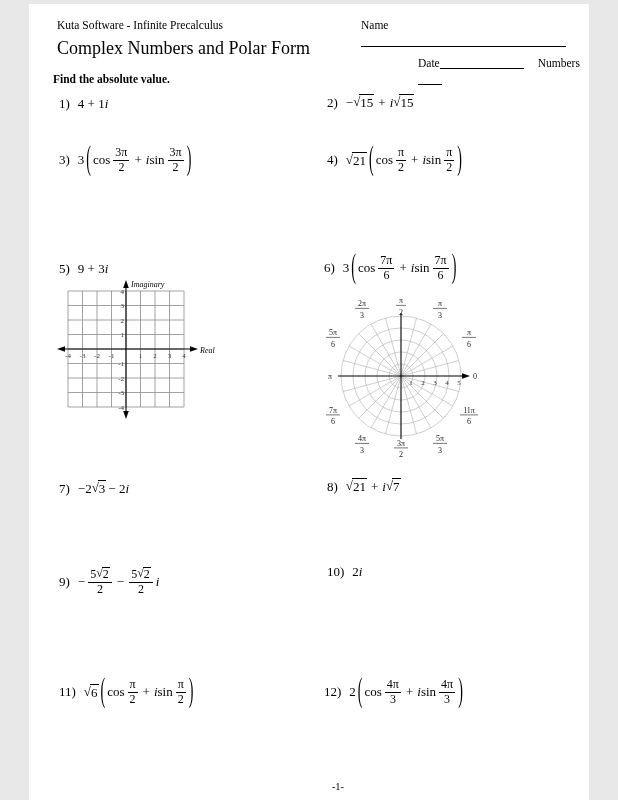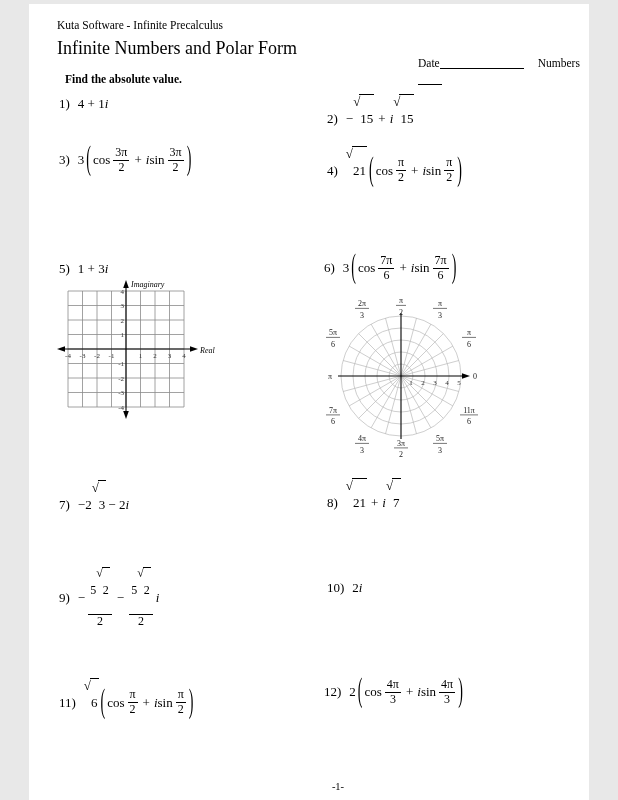--- a/index.html
+++ b/index.html
@@ -19,39 +19,42 @@
   .it    { font-style:italic; }
   .grp   { display:inline-flex; align-items:center; }
   .blank { display:inline-block; border-bottom:1px solid #000; height:13px;
            position:relative; top:2px; }
   .frac  { display:inline-flex; flex-direction:column; align-items:center;
            font-size:12px; line-height:1.15; margin:0 1px; }
   .frac .fn { border-bottom:1px solid #000; padding:0 2px; }
   .frac .fd { padding:0 2px; }
   .sqrt  { display:inline-flex; align-items:flex-start; white-space:nowrap; }
   .sqrt .rs  { letter-spacing:-1px; }
-  .sqrt .rad { border-top:1px solid #000; padding:16px 1px; }
+  .sqrt .rad { border-top:1px solid #000; padding:0 1px; }
   .paren { display:inline-block; transform:scaleY(2.35); font-size:14px;
            font-weight:300; margin:0 0px; }
   .plus  { margin:0 2px; }
   .footer{ width:618px; text-align:center; font-size:10.5px; }
   svg text { font-family:"Liberation Serif", serif; }
 </style>
 </head>
 <body>
 
 <div class="page">
 
   <div class="abs brand" style="left:28px; top:15px;">Kuta Software - Infinite Precalculus</div>
-  <div class="abs title" style="left:28px; top:34px;">Infinite Numbers and Polar Form</div>
+  <div class="abs hdr" style="left:332px; top:15px;">
+    <span>Name</span><span class="blank" style="width:205px;"></span>
+  </div>
+  <div class="abs title" style="left:28px; top:34px;">Complex Numbers and Polar Form</div>
   <div class="abs hdr" style="left:389px; top:49px;">
     <span>Date</span><span class="blank" style="width:84px;"></span><span style="margin-left:14px;">Numbers</span><span class="blank" style="width:24px;"></span>
   </div>
 
-  <div class="abs bold" style="left:36px; top:68px;">Find the absolute value.</div>
+  <div class="abs bold" style="left:24px; top:68px;">Find the absolute value.</div>
 
   <div class="abs prob pexpr" style="left:30px; top:92px;">
     <span class="plabel">1)</span>
     <span class="grp">
         <span>4 + 1</span>
         <span class="it">i</span>
       </span>
   </div>
 
   <div class="abs prob pexpr" style="left:298px; top:90px;">
@@ -115,21 +118,21 @@
         <span class="fn">π</span>
         <span class="fd">2</span>
       </span>
     <span class="paren">)</span>
   </div>
 
 
   <div class="abs prob pexpr" style="left:30px; top:257px;">
     <span class="plabel">5)</span>
     <span class="grp">
-        <span>1 + 3</span>
+        <span>9 + 3</span>
         <span class="it">i</span>
       </span>
   </div>
 
   <svg class="abs" style="left:25px; top:272px;" width="178" height="150" viewBox="0 0 178 150">
     <path d="M14 15V131 M28.5 15V131 M43 15V131 M57.5 15V131 M72 15V131 M86.5 15V131 M101 15V131 M115.5 15V131 M130 15V131 M14 15H130 M14 29.5H130 M14 44H130 M14 58.5H130 M14 73H130 M14 87.5H130 M14 102H130 M14 116.5H130 M14 131H130" stroke="#8a8a8a" stroke-width="0.8" fill="none"></path>
     <line x1="6" y1="73" x2="138" y2="73" stroke="#000" stroke-width="1.1"></line>
     <line x1="72" y1="10" x2="72" y2="137" stroke="#000" stroke-width="1.1"></line>
     <polygon points="3,73 11,70.2 11,75.8"></polygon>
     <polygon points="144,73 136,70.2 136,75.8"></polygon>
@@ -297,21 +300,21 @@
           <span class="sqrt">
             <span class="rs">√</span>
             <span class="rad">2</span>
           </span>
         </span>
         <span class="fd">2</span>
       </span>
     <span class="it">i</span>
   </div>
 
-  <div class="abs prob pexpr" style="left:298px; top:576px;">
+  <div class="abs prob pexpr" style="left:298px; top:560px;">
     <span class="plabel">10)</span>
     <span class="grp">
         <span>2</span>
         <span class="it">i</span>
       </span>
   </div>
 
   <div class="abs prob pexpr" style="left:30px; top:674px;">
     <span class="plabel">11)</span>
     <span class="sqrt">

